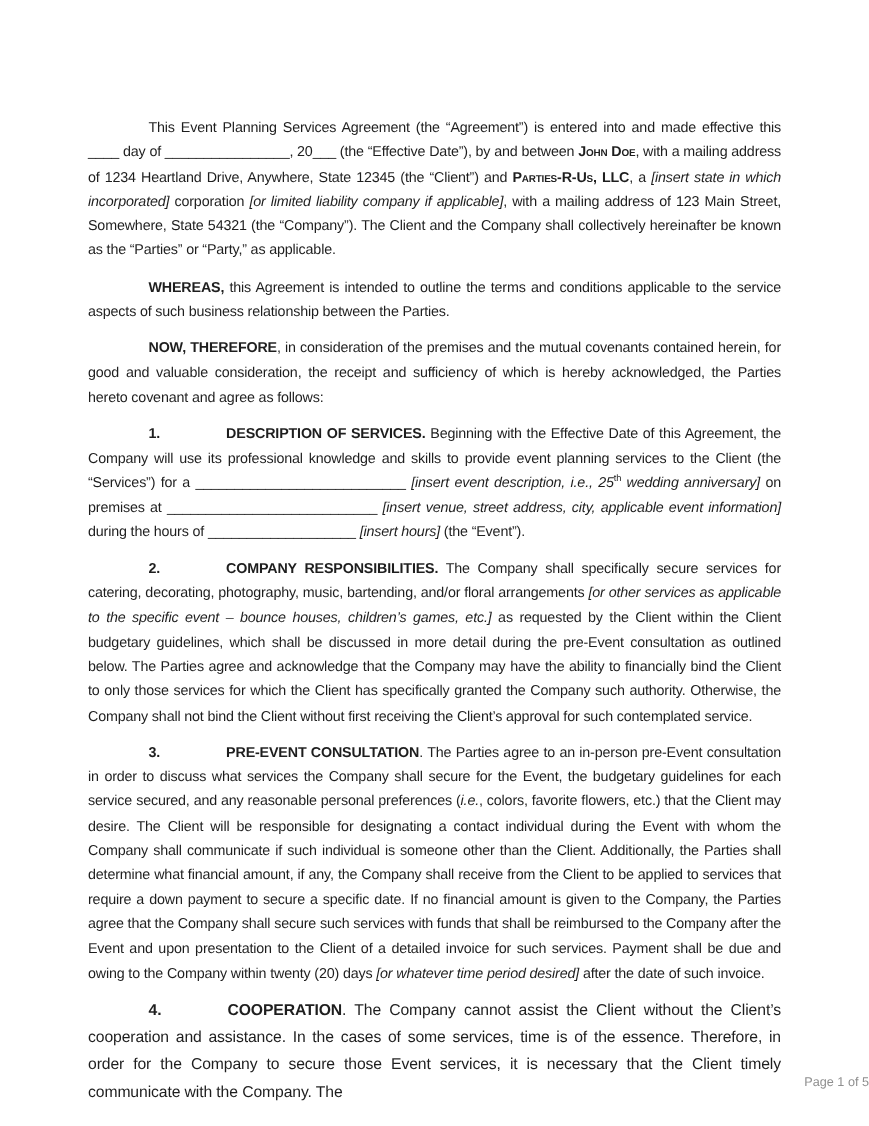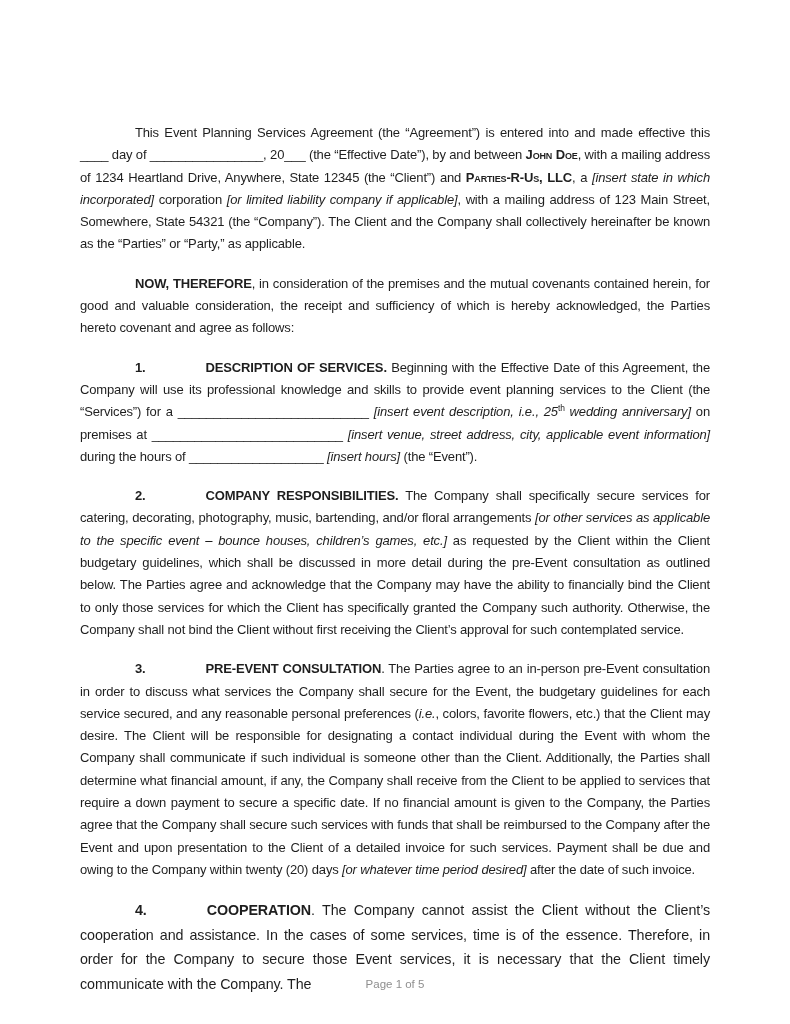--- a/index.html
+++ b/index.html
@@ -33,21 +33,21 @@
     vertical-align: -7px;
     margin-right: 2px;
   }
 
   .doc-body {
     position: absolute;
     left: 80px; top: 105px;
     width: 630px;
   }
   .para {
-    margin: 17px 0 11px 0;
+    margin: 0 0 11px 0;
     text-align: justify;
     text-indent: 55px;
     font-size: 13px;
     line-height: 22.3px;
     letter-spacing: -0.15px;
     color: #1e1e1e;
   }
   .para-large {
     font-size: 14.3px;
     line-height: 24.6px;
@@ -56,33 +56,34 @@
   .seg-normal { }
   .seg-bold { font-weight: 700; }
   .seg-italic { font-style: italic; }
   .seg-bold-smallcaps { font-weight: 700; font-variant: small-caps; }
   .tab { display: inline-block; width: 60px; }
   sup.seg-sup-italic { font-size: 0.65em; line-height: 0; }
 
   .page-footer {
     position: absolute;
     top: 978px; left: 0; width: 100%;
-    text-align: center;
+    text-align: right;
     font-size: 11.5px;
     color: #8f8f8f;
   }
 </style>
 </head>
 <body>
 
 <div class="page">
 
 
   <div class="doc-body">
       <p class="para"><span class="seg-normal">This Event Planning Services Agreement (the “Agreement”) is entered into and made effective this ____ day of ________________, 20___ (the “Effective Date”), by and between </span><span class="seg-bold-smallcaps">John Doe</span><span class="seg-normal">, with a mailing address of 1234 Heartland Drive, Anywhere, State 12345 (the “Client”) and </span><span class="seg-bold-smallcaps">Parties-R-Us, LLC</span><span class="seg-normal">, a </span><span class="seg-italic">[insert state in which incorporated]</span><span class="seg-normal"> corporation </span><span class="seg-italic">[or limited liability company if applicable]</span><span class="seg-normal">, with a mailing address of 123 Main Street, Somewhere, State 54321 (the “Company”). The Client and the Company shall collectively hereinafter be known as the “Parties” or “Party,” as applicable.</span></p>
+      <p class="para"><span class="seg-bold">WHEREAS,</span><span class="seg-normal"> this Agreement is intended to outline the terms and conditions applicable to the service aspects of such business relationship between the Parties.</span></p>
       <p class="para"><span class="seg-bold">NOW, THEREFORE</span><span class="seg-normal">, in consideration of the premises and the mutual covenants contained herein, for good and valuable consideration, the receipt and sufficiency of which is hereby acknowledged, the Parties hereto covenant and agree as follows:</span></p>
       <p class="para"><span class="seg-bold">1.</span><span class="tab"></span><span class="seg-bold">DESCRIPTION OF SERVICES.</span><span class="seg-normal"> Beginning with the Effective Date of this Agreement, the Company will use its professional knowledge and skills to provide event planning services to the Client (the “Services”) for a ___________________________ </span><span class="seg-italic">[insert event description, i.e., 25</span><sup class="seg-sup-italic">th</sup><span class="seg-italic"> wedding anniversary]</span><span class="seg-normal"> on premises at ___________________________ </span><span class="seg-italic">[insert venue, street address, city, applicable event information]</span><span class="seg-normal"> during the hours of ___________________ </span><span class="seg-italic">[insert hours]</span><span class="seg-normal"> (the “Event”).</span></p>
       <p class="para"><span class="seg-bold">2.</span><span class="tab"></span><span class="seg-bold">COMPANY RESPONSIBILITIES.</span><span class="seg-normal"> The Company shall specifically secure services for catering, decorating, photography, music, bartending, and/or floral arrangements </span><span class="seg-italic">[or other services as applicable to the specific event – bounce houses, children’s games, etc.]</span><span class="seg-normal"> as requested by the Client within the Client budgetary guidelines, which shall be discussed in more detail during the pre-Event consultation as outlined below. The Parties agree and acknowledge that the Company may have the ability to financially bind the Client to only those services for which the Client has specifically granted the Company such authority. Otherwise, the Company shall not bind the Client without first receiving the Client’s approval for such contemplated service.</span></p>
       <p class="para"><span class="seg-bold">3.</span><span class="tab"></span><span class="seg-bold">PRE-EVENT CONSULTATION</span><span class="seg-normal">. The Parties agree to an in-person pre-Event consultation in order to discuss what services the Company shall secure for the Event, the budgetary guidelines for each service secured, and any reasonable personal preferences (</span><span class="seg-italic">i.e.</span><span class="seg-normal">, colors, favorite flowers, etc.) that the Client may desire. The Client will be responsible for designating a contact individual during the Event with whom the Company shall communicate if such individual is someone other than the Client. Additionally, the Parties shall determine what financial amount, if any, the Company shall receive from the Client to be applied to services that require a down payment to secure a specific date. If no financial amount is given to the Company, the Parties agree that the Company shall secure such services with funds that shall be reimbursed to the Company after the Event and upon presentation to the Client of a detailed invoice for such services. Payment shall be due and owing to the Company within twenty (20) days </span><span class="seg-italic">[or whatever time period desired]</span><span class="seg-normal"> after the date of such invoice.</span></p>
       <p class="para para-large"><span class="seg-bold">4.</span><span class="tab"></span><span class="seg-bold">COOPERATION</span><span class="seg-normal">. The Company cannot assist the Client without the Client’s cooperation and assistance. In the cases of some services, time is of the essence. Therefore, in order for the Company to secure those Event services, it is necessary that the Client timely communicate with the Company. The</span></p>
     </div>
 
   <div class="page-footer">Page 1 of 5</div>
 
 </div>

